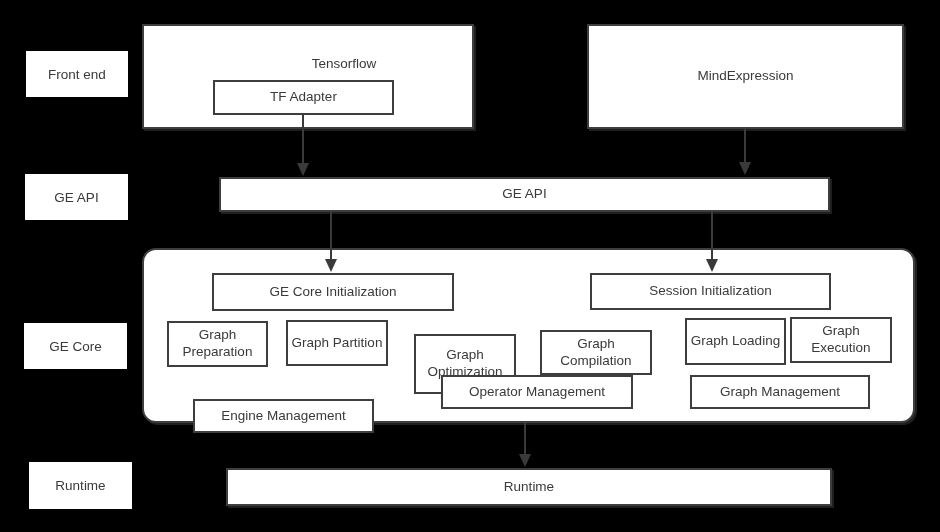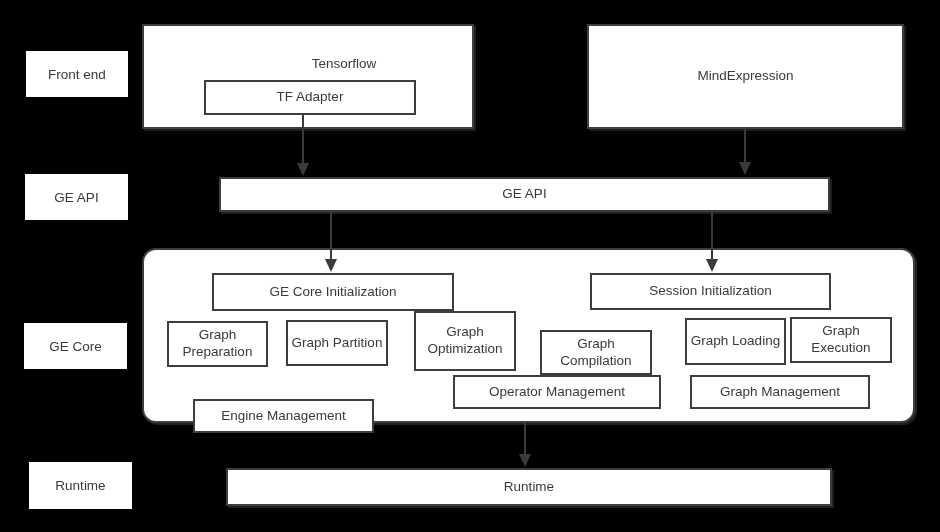--- a/index.html
+++ b/index.html
@@ -46,39 +46,39 @@
 
   
   .tensorflow { left: 142px; top: 24px; width: 332px; height: 105px; display: block; }
   .tensorflow .box-title {
     position: absolute;
     top: 30px; left: 16px;
     width: 100%;
     text-align: center;
     margin-left: 20px;
   }
-  .tf-adapter { left: 60px; top: 54px; width: 212px; height: 35px; box-shadow: none; }
+  .tf-adapter { left: 69px; top: 54px; width: 181px; height: 35px; box-shadow: none; }
   .mindexpression { left: 587px; top: 24px; width: 317px; height: 105px; }
 
   
   .ge-api-box { left: 219px; top: 177px; width: 611px; height: 35px; }
 
   
   .ge-core-container { left: 142px; top: 248px; width: 773px; height: 175px; display: block; border-radius: 14px; }
   .ge-core-container .box { box-shadow: none; }
   .ge-core-init   { left: 68px;  top: 23px; width: 242px; height: 38px; }
   .session-init   { left: 446px; top: 23px; width: 241px; height: 37px; }
   .graph-preparation  { left: 23px;  top: 71px; width: 101px; height: 46px; }
   .graph-partition    { left: 142px; top: 70px; width: 102px; height: 46px; }
-  .graph-optimization { left: 270px; top: 61px; width: 102px; height: 60px; justify-content: center; }
+  .graph-optimization { left: 270px; top: 84px; width: 102px; height: 60px; justify-content: center; }
   .graph-compilation  { left: 396px; top: 80px; width: 112px; height: 45px; }
   .graph-loading      { left: 521px; top: 68px; width: 101px; height: 47px; margin-left: 20px; }
   .graph-execution    { left: 646px; top: 67px; width: 102px; height: 46px; }
   .engine-management   { left: 49px;  top: 125px; width: 181px; height: 34px; margin-top: 24px; }
-  .operator-management { left: 309px; top: 125px; width: 208px; height: 34px; }
+  .operator-management { left: 297px; top: 125px; width: 192px; height: 34px; }
   .graph-management    { left: 546px; top: 125px; width: 180px; height: 34px; }
 
   
   .runtime-box { left: 226px; top: 468px; width: 606px; height: 38px; }
 
   
   .arrows {
     position: absolute;
     left: 0; top: 0;
     width: 940px;

